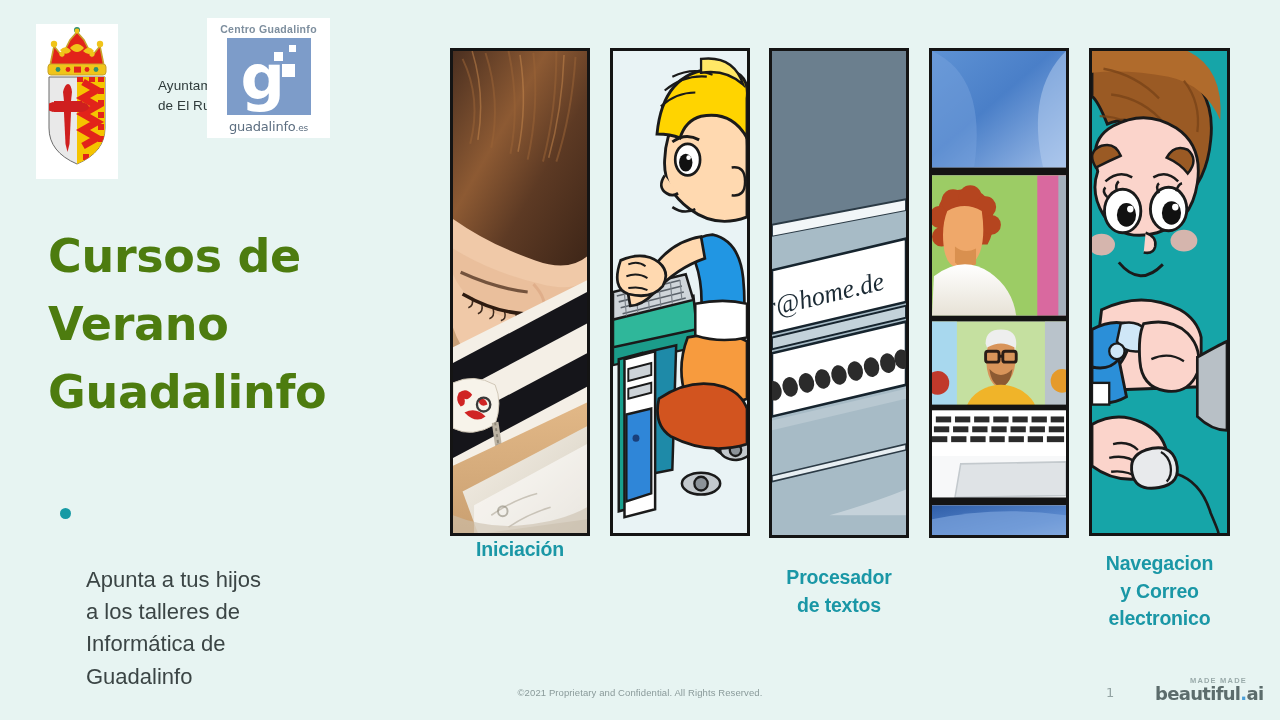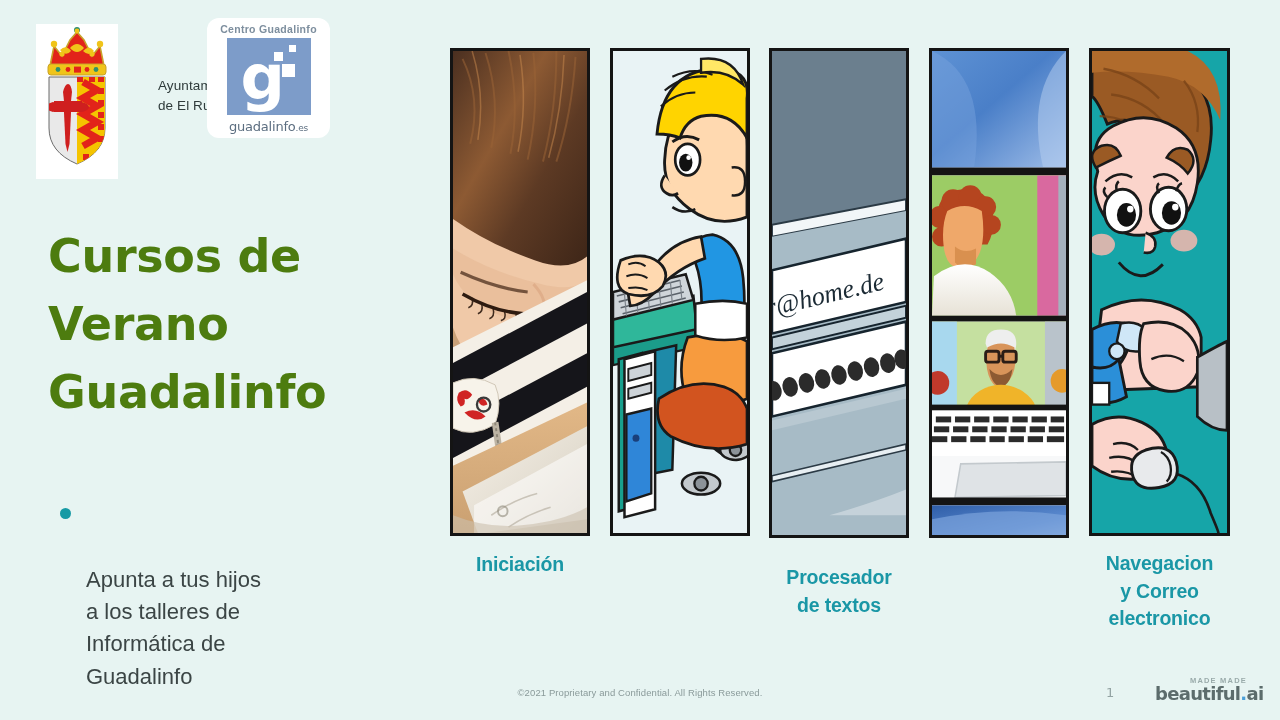--- a/index.html
+++ b/index.html
@@ -47,21 +47,20 @@
 
   .guada-box {
     position: absolute;
     left: 207px; top: 18px;
     width: 123px; height: 120px;
     background: #ffffff;
     padding: 5px 6px 4px 6px;
     display: flex;
     flex-direction: column;
     align-items: center;
-    border-radius: 12px;
   }
   .guada-top {
     font-size: 10.5px;
     font-weight: bold;
     color: #7d8e9e;
     letter-spacing: .3px;
     margin-bottom: 3px;
     white-space: nowrap;
   }
   .guada-sq {
@@ -166,21 +165,21 @@
   .pw1 .panel-img { width: 140px; height: 488px; }
   .pw2 { left: 610px; top: 48px; width: 140px; }
   .pw2 .panel-img { width: 140px; height: 488px; }
   .pw3 { left: 769px; top: 48px; width: 140px; }
   .pw3 .panel-img { width: 140px; height: 490px; }
   .pw4 { left: 929px; top: 48px; width: 140px; }
   .pw4 .panel-img { width: 140px; height: 490px; }
   .pw5 { left: 1089px; top: 48px; width: 141px; }
   .pw5 .panel-img { width: 141px; height: 488px; }
 
-  .pw1 .panel-cap, .pw2 .panel-cap { margin-top: 15px; }
+  .pw1 .panel-cap, .pw2 .panel-cap { margin-top: 0; }
   .pw3 .panel-cap, .pw4 .panel-cap { margin-top: 26px; }
   .pw5 .panel-cap { margin-top: 14px; }
 
   .panel-img svg { display: block; width: 100%; height: 100%; }
 
   
   .footer-note {
     position: absolute;
     left: 0; top: 687px;
     width: 1280px;

